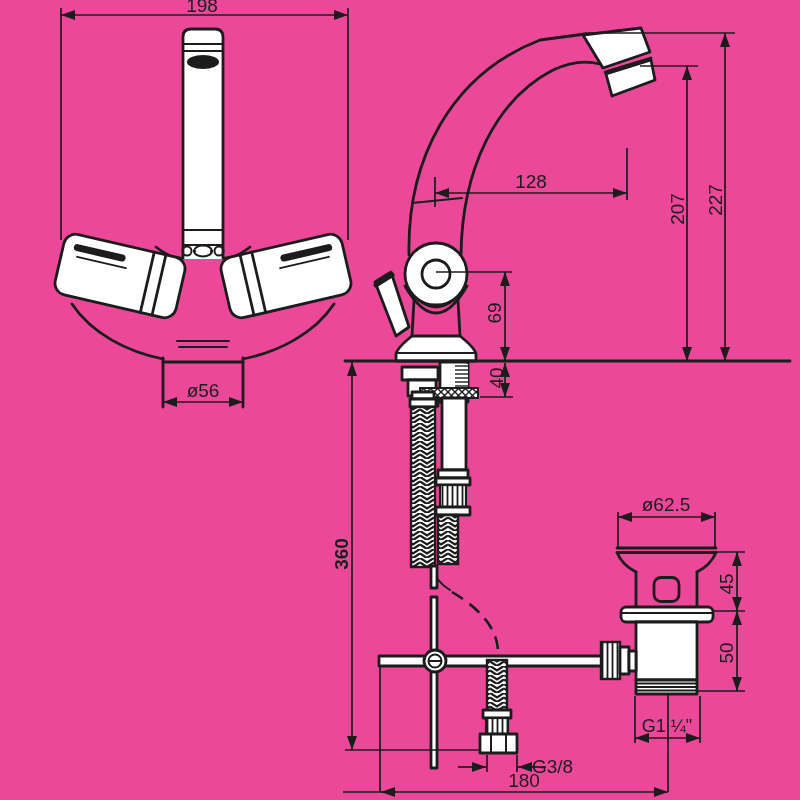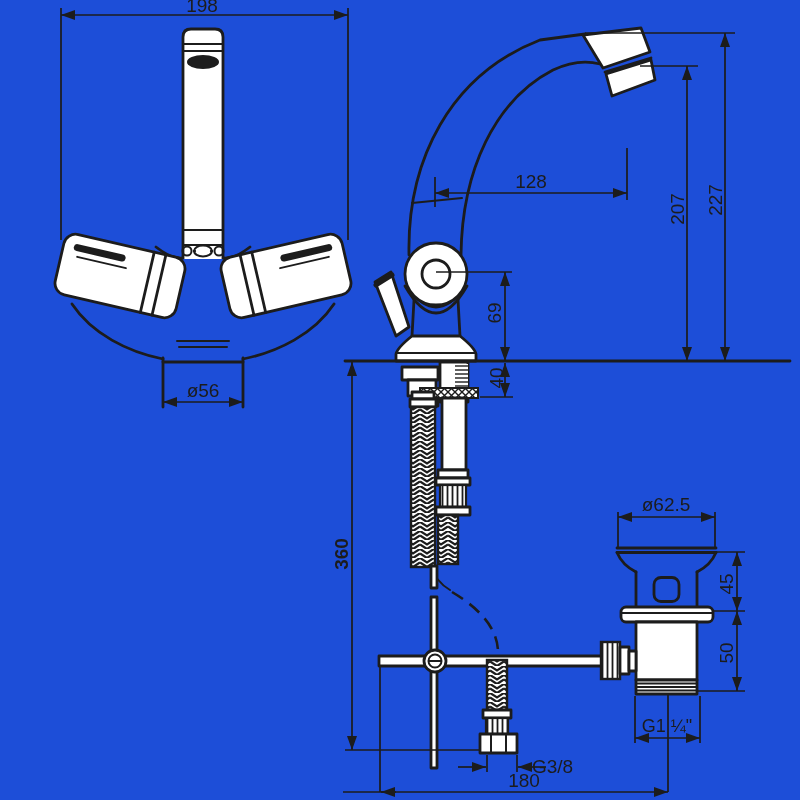--- a/index.html
+++ b/index.html
@@ -1,16 +1,16 @@
 <!DOCTYPE html>
 <html><head>
 <meta charset="utf-8">
 <style>
   html,body{margin:0;padding:0;background:#fff;}
-  .canvas{position:relative;width:800px;height:800px;background:#1d4ed8;overflow:hidden;
+  .canvas{position:relative;width:800px;height:800px;background:#ec4899;overflow:hidden;
           font-family:"Liberation Sans", sans-serif;}
   svg{position:absolute;left:0;top:0;}
   .obj{stroke:#1c1c1c;stroke-width:2.8;fill:none;stroke-linecap:round;stroke-linejoin:round;}
   .objw{stroke:#1c1c1c;stroke-width:2.8;fill:#ffffff;stroke-linejoin:round;}
   .thin{stroke:#1c1c1c;stroke-width:2;fill:none;stroke-linecap:round;}
   .dim{stroke:#1c1c1c;stroke-width:1.7;fill:none;}
   .dimtxt{fill:#1c1c1c;font-size:19px;font-family:"Liberation Sans", sans-serif;}
   .dark{fill:#1c1c1c;stroke:none;}
 </style>
 </head>

